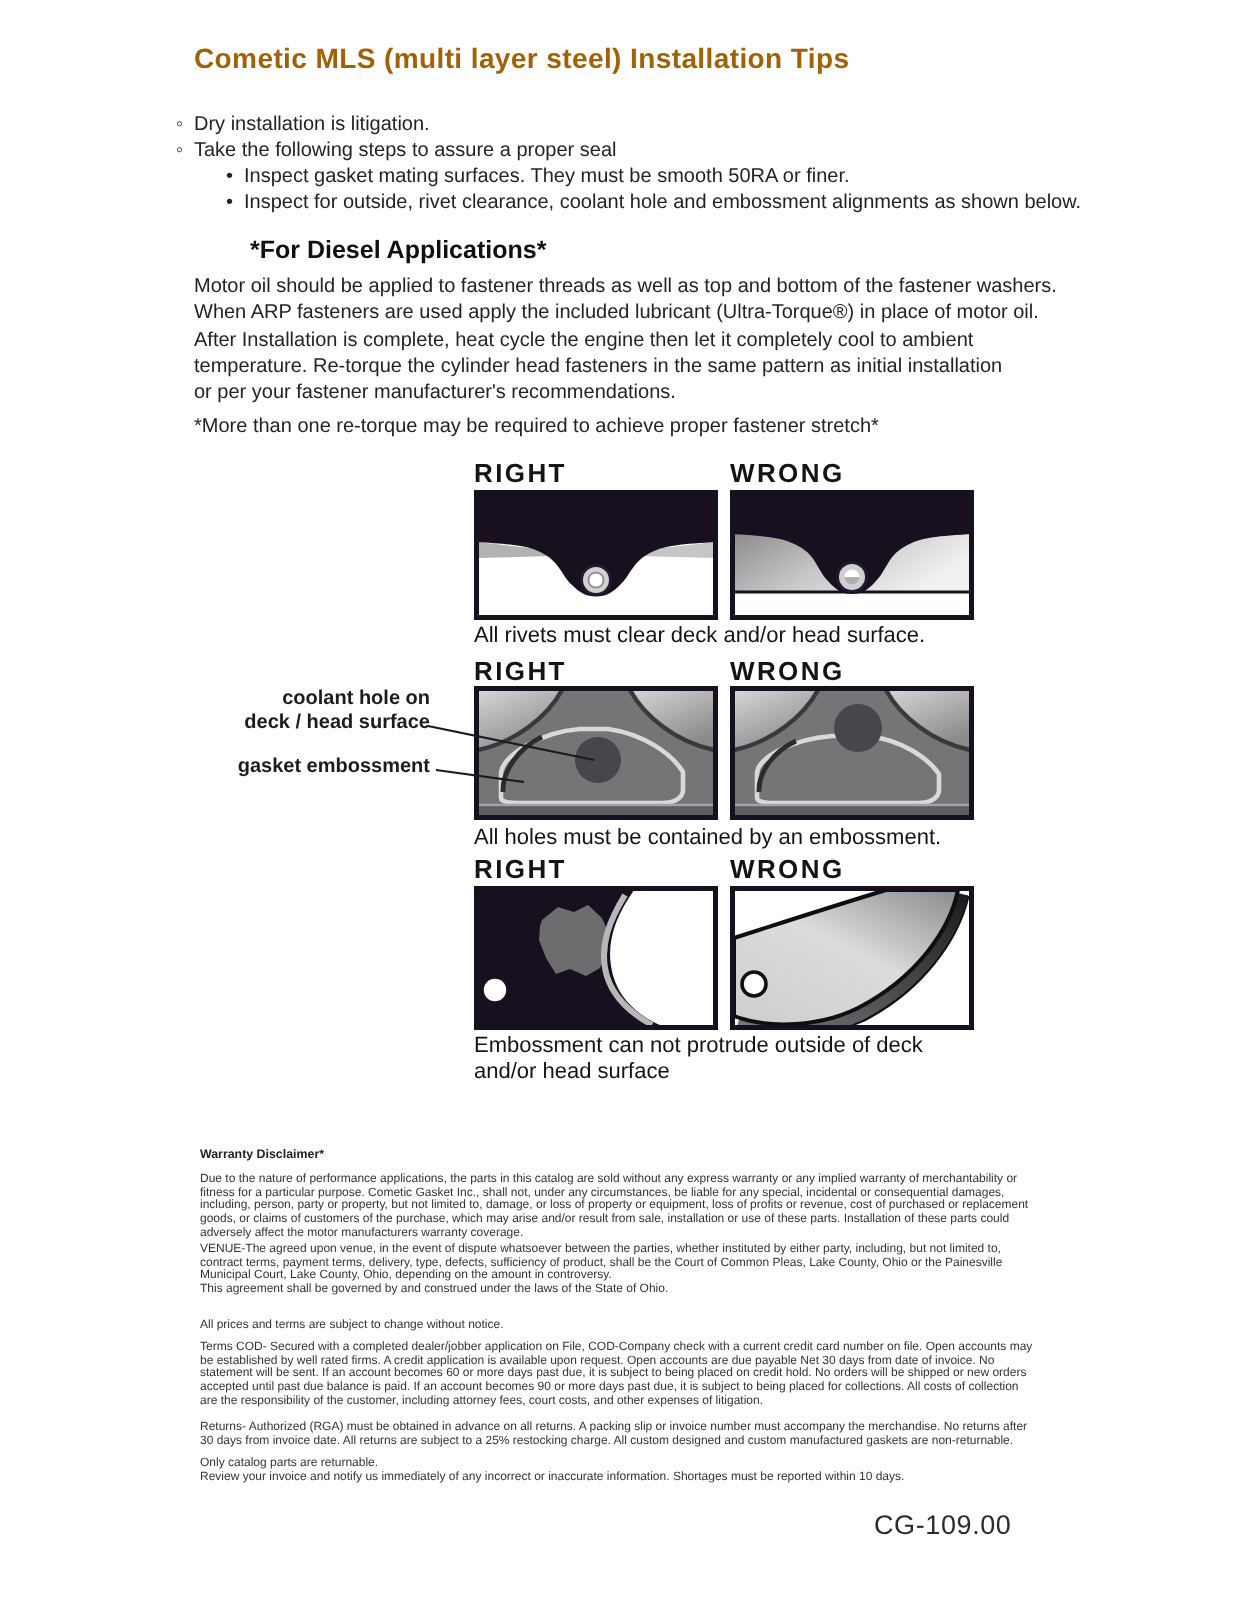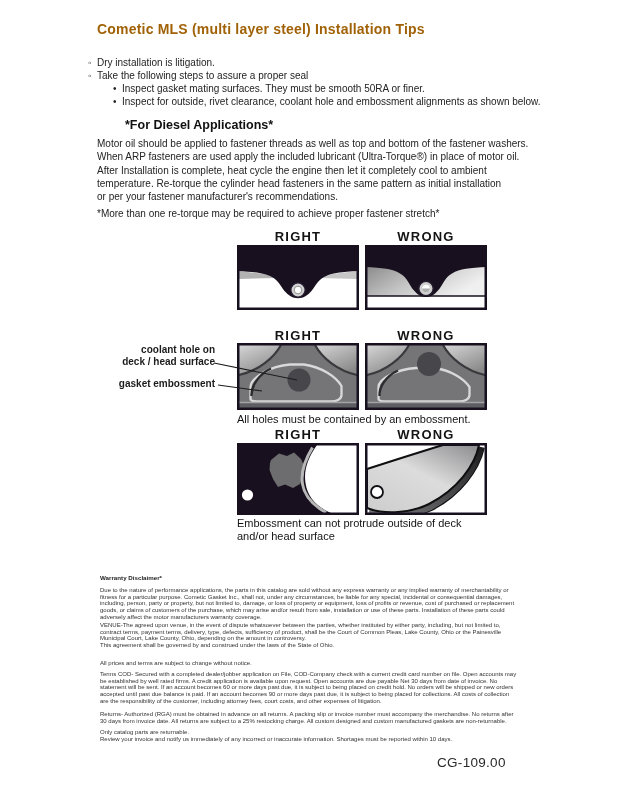--- a/index.html
+++ b/index.html
@@ -12,21 +12,21 @@
 
   .bullet{font-size:10px;line-height:12px;color:#232323;white-space:nowrap;}
   .bullet .m{display:inline-block;width:9px;color:#232323;}
   .b1{left:88px;top:44px}.b2{left:88px;top:57px}.b3{left:88px;top:70px}
   .b4{left:113px;top:83px}.b5{left:113px;top:96px}
 
   .h-diesel{left:97px;top:118px;font-size:12.5px;font-weight:bold;color:#101010;margin-left:28px;}
   .para{left:97px;font-size:10px;line-height:13.2px;white-space:pre-line;color:#232323;}
   .p1{top:137px}.p2{top:164px}.pnote{top:207px}
 
-  .dg-h{width:122px;text-align:center;font-size:13px;font-weight:bold;
+  .dg-h{width:122px;font-size:13px;font-weight:bold;
         letter-spacing:1.2px;color:#141414;}
   .h1a{left:237px;top:229px}.h1b{left:365px;top:229px}
   .h2a{left:237px;top:328px}.h2b{left:365px;top:328px}
   .h3a{left:237px;top:427px}.h3b{left:365px;top:427px}
 
   .f1a{left:237px;top:245px}.f1b{left:365px;top:245px}
   .f2a{left:237px;top:343px}.f2b{left:365px;top:343px}
   .f3a{left:237px;top:443px}.f3b{left:365px;top:443px}
 
   .cap{font-size:11px;line-height:12.5px;color:#141414;white-space:pre-line;}
@@ -87,20 +87,21 @@
     <rect width="122" height="65" fill="#ffffff"></rect>
     <rect x="2" y="22" width="118" height="29" fill="url(#gA)"></rect>
     <line x1="2" y1="51" x2="120" y2="51" stroke="#18101e" stroke-width="1.6"></line>
     <path d="M0 0 H122 V22 C104 23 95 23.5 87 28.5 C79 33 78 40.5 73 45.5 C69 50 66 52 61 52 C56 52 53 50 49 45.5 C44 40.5 43 33 35 28.5 C27 23.5 18 23 0 22 Z" fill="#18101e"></path>
     <circle cx="61" cy="43.5" r="7.2" fill="#cfcfcf" stroke="#241a2e" stroke-width="1.4"></circle>
     <circle cx="61" cy="43.5" r="3.8" fill="#ffffff"></circle>
     <path d="M57.2 43.5 A3.8 3.8 0 0 0 64.8 43.5 Z" fill="#aeaeae"></path>
     <rect x="1.25" y="1.25" width="119.5" height="62.5" fill="none" stroke="#18101e" stroke-width="2.5"></rect>
   </svg>
 
+  <div class="abs cap cap1">All rivets must clear deck and/or head surface.</div>
 
   <div class="abs dg-h h2a">RIGHT</div>
   <div class="abs dg-h h2b">WRONG</div>
 
   <div class="abs callout co1">coolant hole on
 deck / head surface</div>
   <div class="abs callout co2">gasket embossment</div>
 
   <svg class="abs f2a" width="122" height="67" viewBox="0 0 122 67">
     <defs>

